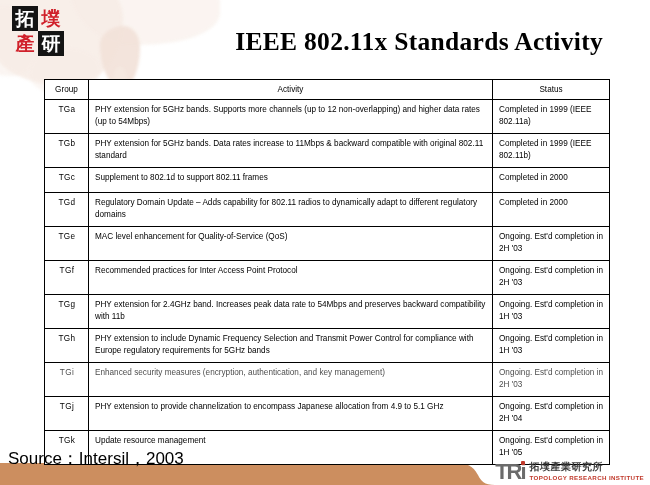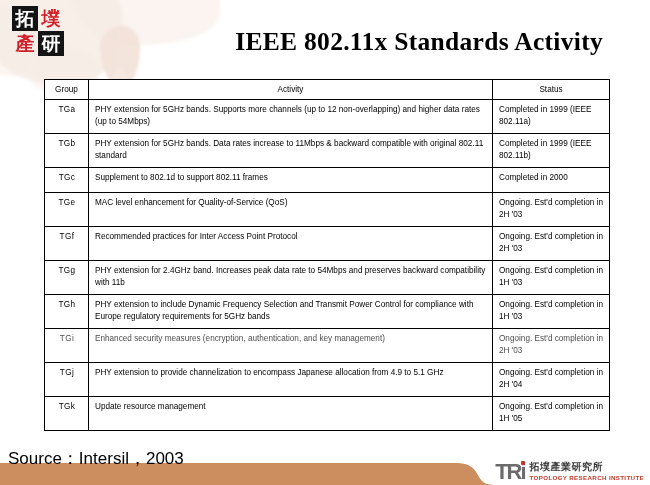--- a/index.html
+++ b/index.html
@@ -196,20 +196,25 @@
             <td class="c-group">TGb</td>
             <td>PHY extension for 5GHz bands. Data rates increase to 11Mbps &amp; backward compatible with original 802.11 standard</td>
             <td>Completed in 1999 (IEEE 802.11b)</td>
           </tr>
           <tr class="r-short">
             <td class="c-group">TGc</td>
             <td>Supplement to 802.1d to support 802.11 frames</td>
             <td>Completed in 2000</td>
           </tr>
           <tr class="r-tall">
+            <td class="c-group">TGd</td>
+            <td>Regulatory Domain Update – Adds capability for 802.11 radios to dynamically adapt to different regulatory domains</td>
+            <td>Completed in 2000</td>
+          </tr>
+          <tr class="r-tall">
             <td class="c-group">TGe</td>
             <td>MAC level enhancement for Quality-of-Service (QoS)</td>
             <td>Ongoing. Est'd completion in 2H '03</td>
           </tr>
           <tr class="r-tall">
             <td class="c-group">TGf</td>
             <td>Recommended practices for Inter Access Point Protocol</td>
             <td>Ongoing. Est'd completion in 2H '03</td>
           </tr>
           <tr class="r-tall">

